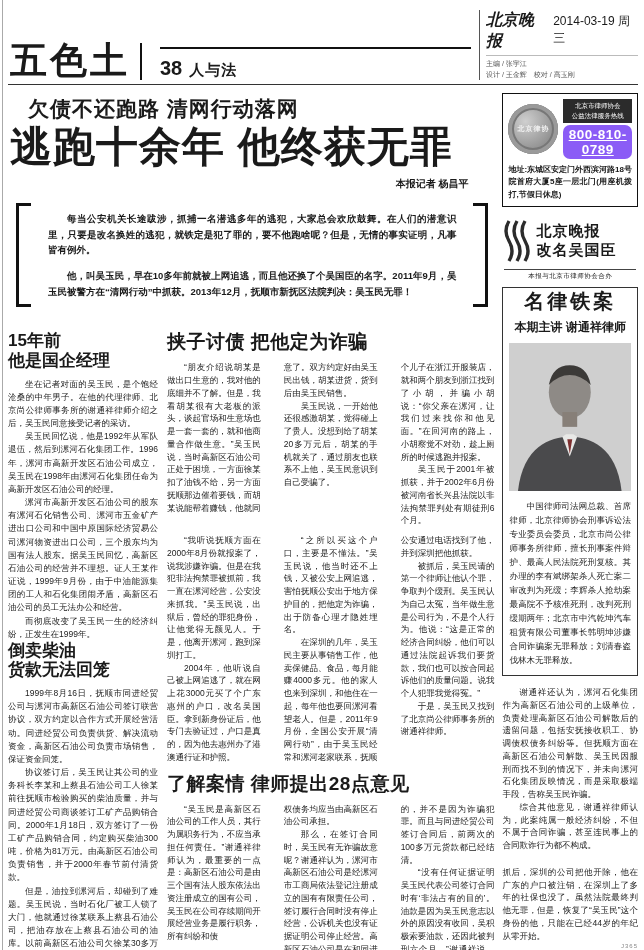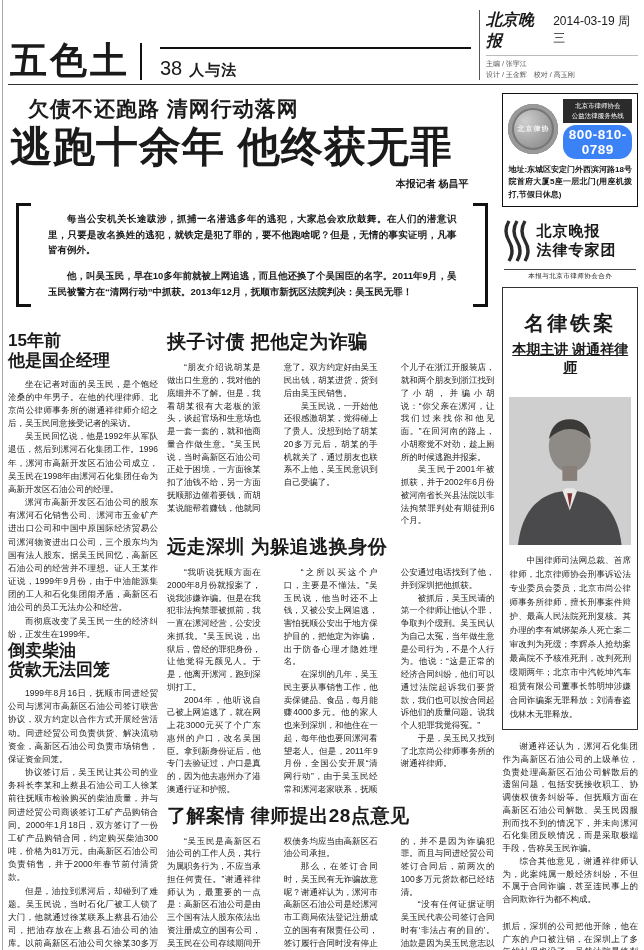--- a/index.html
+++ b/index.html
@@ -5,21 +5,21 @@
   html,body{margin:0;padding:0;background:#e8e8e8;}
   .page{position:relative;width:644px;height:950px;margin:0 auto;background:#fff;color:#1a1a1a;
         font-family:"Liberation Sans","DejaVu Sans",sans-serif;overflow:hidden;box-sizing:border-box;padding:4px 6px 0 8px;}
   .page::before{content:"";position:absolute;left:2px;top:0;bottom:0;width:1px;background:#aaa;}
 
   
   .masthead{display:flex;align-items:flex-end;border-bottom:1px solid #333;padding:6px 0 4px 0;gap:8px;}
   .brand{font-family:"DejaVu Serif","Liberation Serif",serif;font-weight:900;font-size:37px;line-height:.95;
          letter-spacing:3px;padding:0 10px 2px 2px;border-right:2px solid #111;}
   .pagebox{flex:1;margin-left:10px;border-top:2px solid #111;padding-top:8px;display:flex;align-items:baseline;gap:7px;}
-  .pagenum{font-size:20px;font-weight:400;}
+  .pagenum{font-size:20px;font-weight:700;}
   .secname{font-size:15px;font-weight:700;letter-spacing:1px;}
   .paperinfo{width:152px;border-left:1px solid #555;padding-left:6px;}
   .papername-row{display:flex;align-items:baseline;gap:6px;}
   .papername{font-family:"DejaVu Serif","Liberation Serif",serif;font-style:italic;font-weight:900;font-size:16px;}
   .paperdate{font-size:12px;font-weight:400;}
   .credits{margin-top:3px;font-size:7px;color:#555;line-height:1.6;border-top:1px solid #bbb;padding-top:2px;}
 
   
   .body-row{display:flex;gap:8px;margin-top:4px;}
   .left-main{width:488px;}
@@ -52,31 +52,31 @@
   p.cont{text-indent:0;}
 
   
   .ad-box{border:1px solid #111;padding:5px;margin-top:4px;}
   .ad-top{display:flex;gap:5px;align-items:center;}
   .seal{width:50px;height:50px;flex:none;border-radius:50%;background:radial-gradient(circle at 35% 35%,#cfcfcf,#6f6f6f);
         box-shadow:inset 0 0 0 4px #9a9a9a,inset 0 0 0 6px #777;display:flex;align-items:center;justify-content:center;}
   .seal span{font-size:7px;color:#f2f2f2;font-weight:700;letter-spacing:1px;}
   .ad-right{flex:1;}
   .ad-org{background:#2b2b2b;color:#fff;font-size:6.5px;text-align:center;line-height:1.5;padding:2px 2px;}
-  .ad-phone{background:#3b82f6;color:#fff;font-weight:800;font-size:13.5px;text-align:center;border-radius:13px;
-            padding:2px 0;margin-top:2px;letter-spacing:.5px;}
+  .ad-phone{background:#8b5cf6;color:#fff;font-weight:800;font-size:13.5px;text-align:center;border-radius:7px;
+            padding:2px 0;margin-top:2px;letter-spacing:.5px;text-decoration:underline;}
   .ad-addr{font-size:8px;font-weight:700;line-height:1.55;margin-top:5px;text-align:justify;}
 
   .program-box{display:flex;gap:6px;align-items:center;margin:12px 2px 6px;}
   .program-text{font-size:15px;font-weight:800;line-height:1.25;letter-spacing:1px;}
   .program-sub{font-size:6.5px;border-top:1px solid #444;margin:4px 2px 6px;padding-top:2px;text-align:center;letter-spacing:.5px;}
 
-  .expert-box{border:1px solid #333;padding:22px 6px 8px;margin-bottom:8px;}
+  .expert-box{border:1px solid #333;padding:0 6px 8px;margin-bottom:8px;}
   .expert-title{font-size:20px;font-weight:800;text-align:center;letter-spacing:3px;}
-  .expert-host{font-size:14px;font-weight:700;text-align:center;margin:4px 0 20px;text-decoration:underline;}
+  .expert-host{font-size:12px;font-weight:700;text-align:center;margin:4px 0 7px;}
   .portrait{height:148px;background:linear-gradient(#dedede,#c7c7c7);overflow:hidden;}
   .expert-bio{font-family:"DejaVu Serif","Liberation Serif",serif;font-size:8.5px;line-height:1.65;margin-top:8px;
               text-indent:2em;text-align:justify;color:#1f1f1f;}
   .rail-text{margin-top:10px;}
   .rail-text + .rail-text{margin-top:14px;}
   .page-code{font-size:6px;color:#888;text-align:right;margin-top:1px;letter-spacing:1px;}
 </style>
 </head>
 <body>
 
@@ -150,21 +150,20 @@
                   <p>吴玉民说，一开始他还很感激胡某，觉得碰上了贵人。没想到给了胡某20多万元后，胡某的手机就关了，通过朋友也联系不上他，吴玉民意识到自己受骗了。</p>
                 </div>
               <div class="mcol">
                   <p class="cont">个儿子在浙江开服装店，就和两个朋友到浙江找到了小胡，并骗小胡说：“你父亲在漯河，让我们过来找你和他见面。”在回河南的路上，小胡察觉不对劲，趁上厕所的时候逃跑并报案。</p>
                   <p>吴玉民于2001年被抓获，并于2002年6月份被河南省长兴县法院以非法拘禁罪判处有期徒刑6个月。</p>
                 </div>
             </div>
           </div>
 
           <div class="m-section">
-            <h2 class="m-head">远走深圳 为躲追逃换身份</h2>
             <div class="cols">
               <div class="mcol">
                   <p>“我听说抚顺方面在2000年8月份就报案了，说我涉嫌诈骗。但是在我犯非法拘禁罪被抓前，我一直在漯河经营，公安没来抓我。”吴玉民说，出狱后，曾经的罪犯身份，让他觉得无颜见人。于是，他离开漯河，跑到深圳打工。</p>
                   <p>2004年，他听说自己被上网追逃了，就在网上花3000元买了个广东惠州的户口，改名吴国臣。拿到新身份证后，他专门去验证过，户口是真的，因为他去惠州办了港澳通行证和护照。</p>
                 </div>
               <div class="mcol">
                   <p>“之所以买这个户口，主要是不懂法。”吴玉民说，他当时还不上钱，又被公安上网追逃，害怕抚顺公安出于地方保护目的，把他定为诈骗，出于防备心理才隐姓埋名。</p>
                   <p>在深圳的几年，吴玉民主要从事销售工作，他卖保健品、食品，每月能赚4000多元。他的家人也来到深圳，和他住在一起，每年他也要回漯河看望老人。但是，2011年9月份，全国公安开展“清网行动”，由于吴玉民经常和漯河老家联系，抚顺</p>
                 </div>
               <div class="mcol">
@@ -215,21 +214,21 @@
       </div>
 
       <div class="program-box">
         <svg width="26" height="44" viewBox="0 0 26 44">
           <path d="M5 2 q-6 10 0 20 q6 10 0 20" stroke="#2b2b2b" stroke-width="3.4" fill="none"></path>
           <path d="M13 2 q-6 10 0 20 q6 10 0 20" stroke="#2b2b2b" stroke-width="3.4" fill="none"></path>
           <path d="M21 2 q-6 10 0 20 q6 10 0 20" stroke="#2b2b2b" stroke-width="3.4" fill="none"></path>
         </svg>
         <div class="program-text">
           <div>北京晚报</div>
-          <div>法律专家团</div>
+          <div>改名吴国臣</div>
         </div>
       </div>
       <div class="program-sub">本报与北京市律师协会合办</div>
 
       <div class="expert-box">
         <div class="expert-title">名律铁案</div>
         <div class="expert-host">本期主讲 谢通祥律师</div>
         <div class="portrait">
           <svg width="100%" height="100%" viewBox="0 0 100 120" preserveAspectRatio="xMidYMax slice">
             <rect width="100" height="120" fill="#cfcfcf"></rect>

